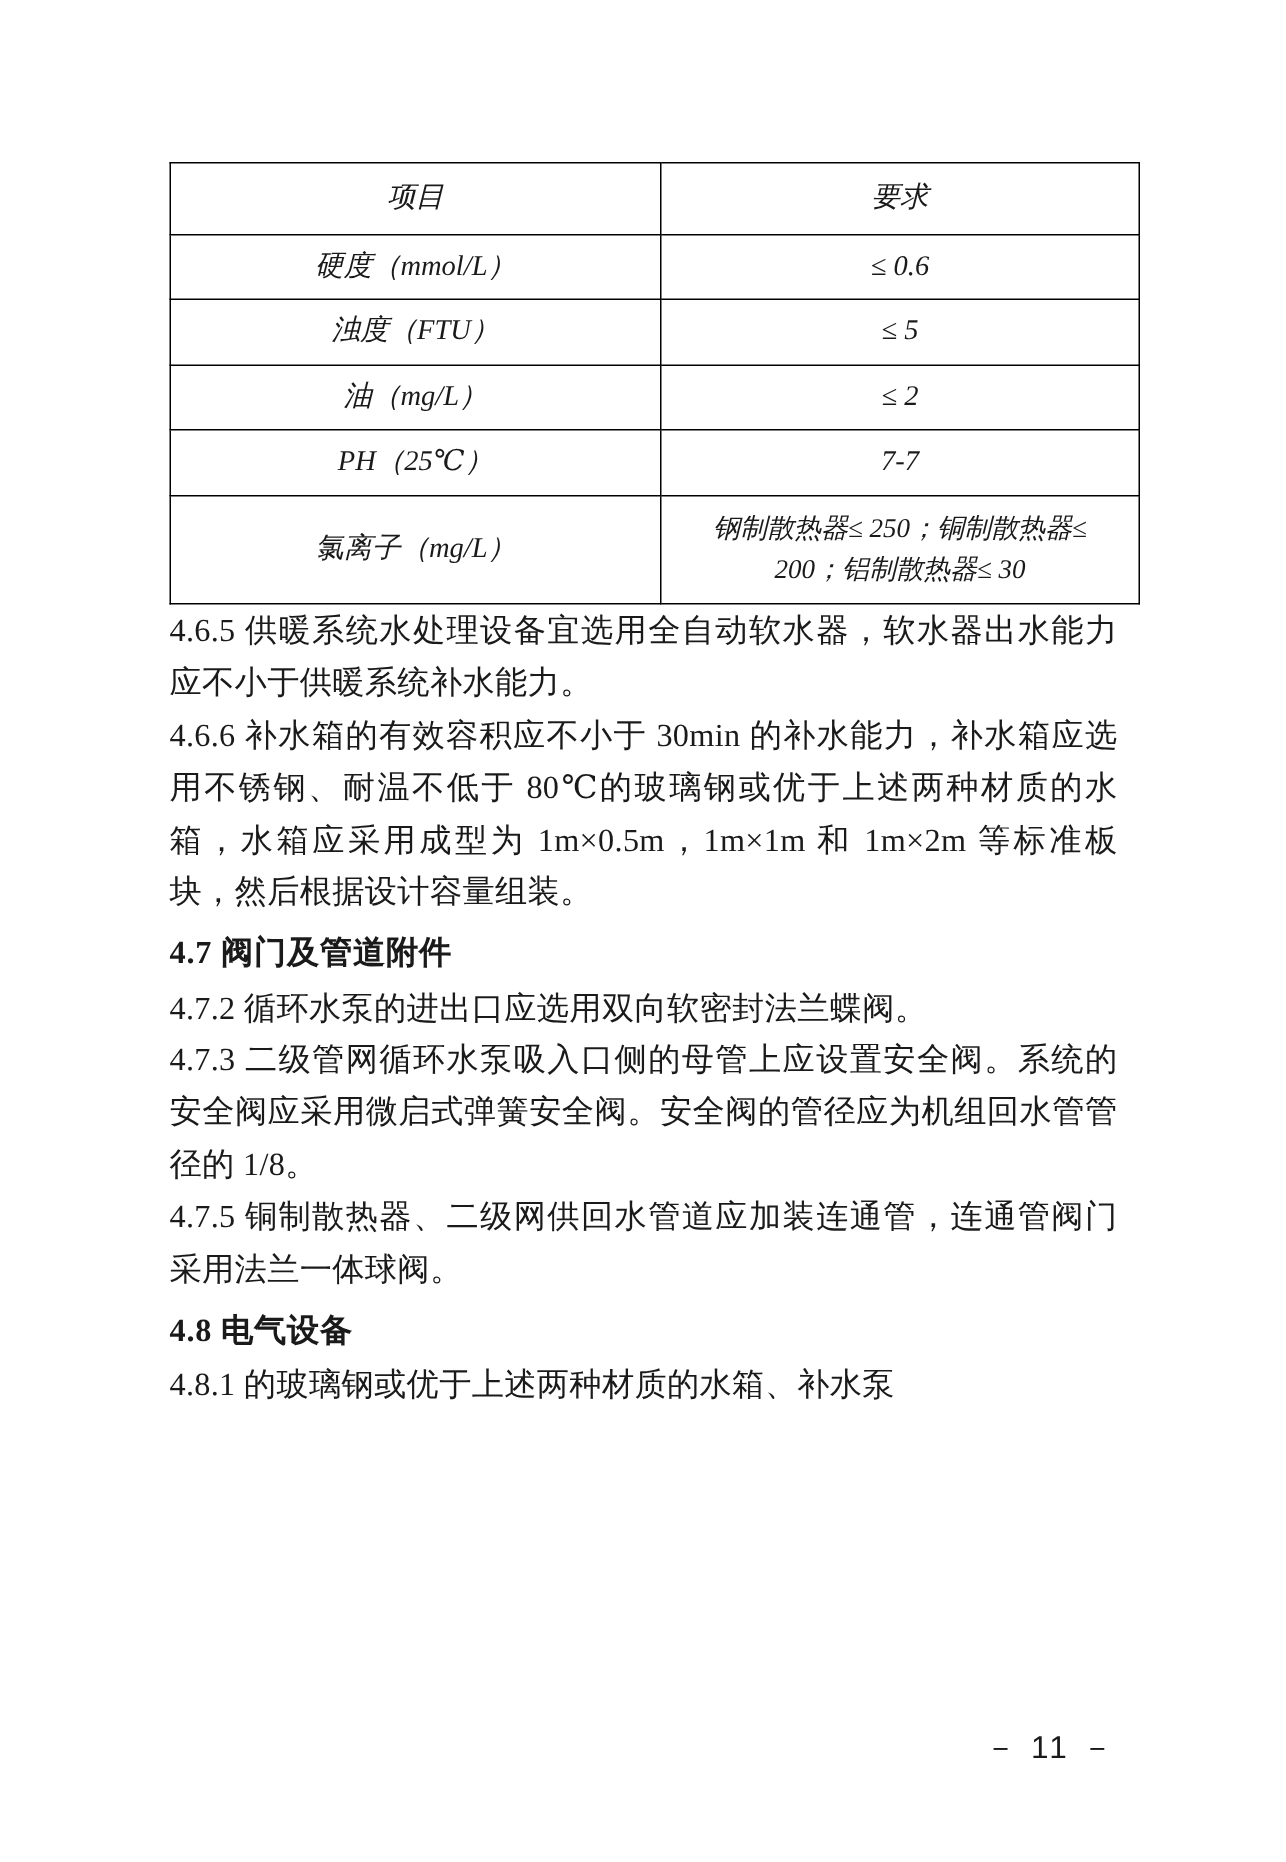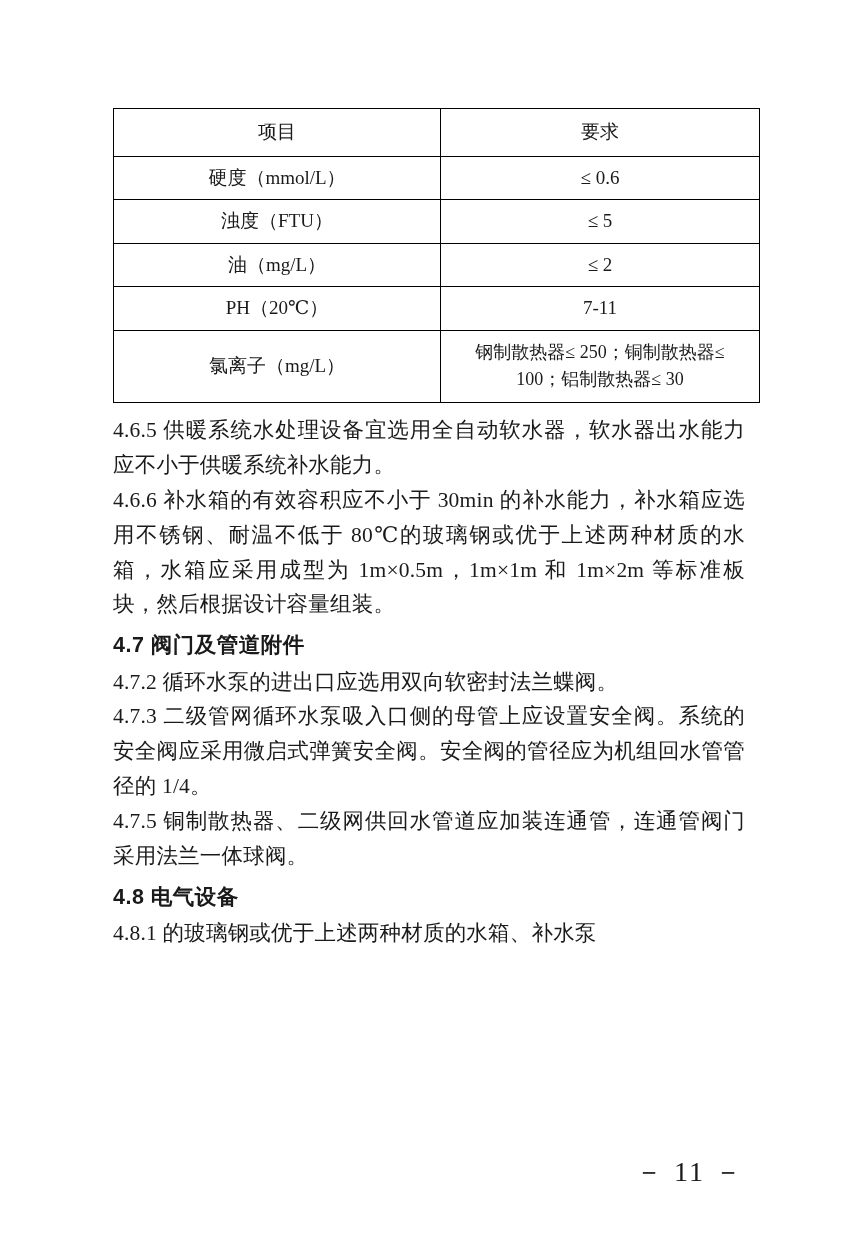--- a/index.html
+++ b/index.html
@@ -25,21 +25,21 @@
     position: absolute;
     left: 113px;
     top: 108px;
     width: 632px;
   }
   
   table.spec {
     border-collapse: collapse;
     width: 628px;
     table-layout: fixed;
-    margin-bottom: 10px;
+    font-style: italic;
   }
   table.spec td {
     border: 1px solid #000;
     text-align: center;
     vertical-align: middle;
     font-size: 19px;
     line-height: 1.5;
     padding: 7px 4px;
     font-family: "Liberation Serif", "DejaVu Serif", serif;
   }
@@ -58,32 +58,32 @@
     line-height: 1.62;
     text-align: justify;
     text-justify: inter-ideograph;
     letter-spacing: 0.2px;
   }
   h3.head {
     margin: 6px 0 2px 0;
     font-size: 21.5px;
     font-weight: bold;
     line-height: 1.6;
-    font-family: Liberation Sans, sans-serif;
+    font-family: Liberation Serif, serif;
     letter-spacing: 0.5px;
   }
   .blk { margin-bottom: 1px; }
   
   .pagenum {
     position: absolute;
     right: 113px;
-    bottom: 50px;
-    font-size: 28px;
+    bottom: 62px;
+    font-size: 21px;
     letter-spacing: 2px;
-    font-family: Liberation Serif, serif;
+    font-family: Liberation Sans, sans-serif;
   }
 </style>
 </head>
 <body>
 
 <div class="page">
   <div class="content">
 
     <table class="spec">
       <tbody>
@@ -97,35 +97,35 @@
         </tr>
         <tr>
           <td class="col1">浊度（FTU）</td>
           <td class="col2">≤ 5</td>
         </tr>
         <tr>
           <td class="col1">油（mg/L）</td>
           <td class="col2">≤ 2</td>
         </tr>
         <tr>
-          <td class="col1">PH（20℃）</td>
-          <td class="col2">7-11</td>
+          <td class="col1">PH（25℃）</td>
+          <td class="col2">7-7</td>
         </tr>
         <tr>
           <td class="col1">氯离子（mg/L）</td>
-          <td class="col2 multi">钢制散热器≤ 250；铜制散热器≤ 100；铝制散热器≤ 30</td>
+          <td class="col2 multi">钢制散热器≤ 250；铜制散热器≤ 200；铝制散热器≤ 30</td>
         </tr>
       </tbody>
     </table>
 
     <p class="para blk">4.6.5  供暖系统水处理设备宜选用全自动软水器，软水器出水能力应不小于供暖系统补水能力。</p>
     <p class="para blk">4.6.6  补水箱的有效容积应不小于 30min 的补水能力，补水箱应选用不锈钢、耐温不低于 80℃的玻璃钢或优于上述两种材质的水箱，水箱应采用成型为 1m×0.5m，1m×1m 和 1m×2m 等标准板块，然后根据设计容量组装。</p>
     <h3 class="head">4.7  阀门及管道附件</h3>
     <p class="para blk">4.7.2 循环水泵的进出口应选用双向软密封法兰蝶阀。</p>
-    <p class="para blk">4.7.3  二级管网循环水泵吸入口侧的母管上应设置安全阀。系统的安全阀应采用微启式弹簧安全阀。安全阀的管径应为机组回水管管径的 1/4。</p>
+    <p class="para blk">4.7.3  二级管网循环水泵吸入口侧的母管上应设置安全阀。系统的安全阀应采用微启式弹簧安全阀。安全阀的管径应为机组回水管管径的 1/8。</p>
     <p class="para blk">4.7.5  铜制散热器、二级网供回水管道应加装连通管，连通管阀门采用法兰一体球阀。</p>
     <h3 class="head">4.8  电气设备</h3>
     <p class="para blk">4.8.1  的玻璃钢或优于上述两种材质的水箱、补水泵</p>
 
   </div>
 
   <div class="pagenum">－ 11 －</div>
 </div>
 
 </body></html>

